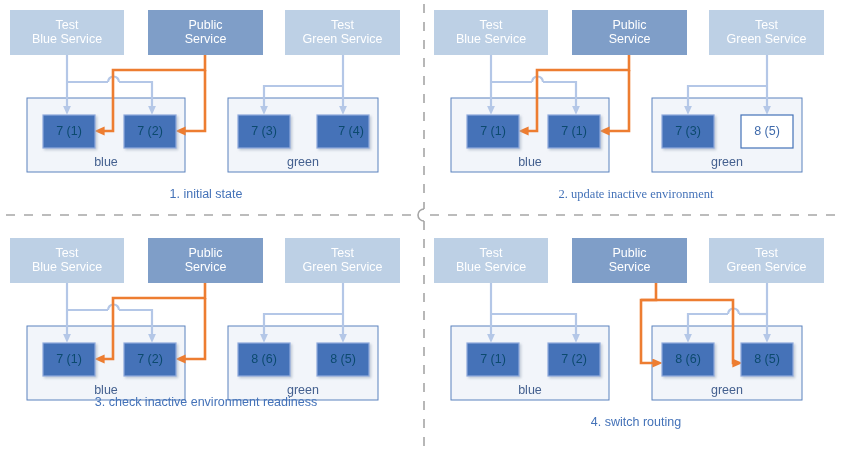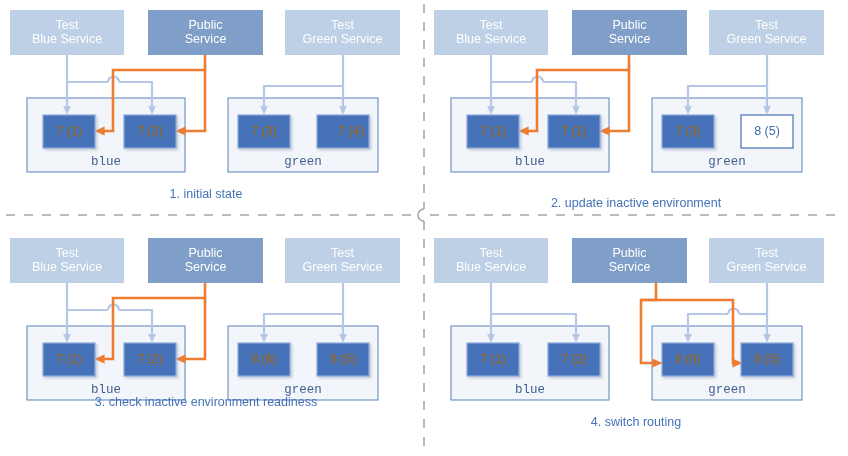--- a/index.html
+++ b/index.html
@@ -4,23 +4,23 @@
 <style>
   html,body{margin:0;padding:0;background:#ffffff;}
   body{width:848px;height:456px;position:relative;overflow:hidden;
        font-family:"Liberation Sans","DejaVu Sans",sans-serif;}
   #stage{position:absolute;left:0;top:0;width:848px;height:456px;}
   svg#canvas{position:absolute;left:0;top:0;width:848px;height:456px;}
   .svc-label,.inst-label,.env-label,.caption{
     position:absolute;text-align:center;line-height:1.12;
     -webkit-font-smoothing:antialiased;pointer-events:none;}
   .svc-label{color:#ffffff;font-size:12.5px;}
-  .inst-label{color:#a16207;font-size:12.5px;}
+  .inst-label{color:#0c4a6e;font-size:12.5px;}
   .inst-label.ghost{color:#3f6aab;}
-  .env-label{color:#44608f;font-size:12.5px;font-family:Liberation Mono, monospace;}
+  .env-label{color:#44608f;font-size:12.5px;}
   .caption{color:#4472b8;font-size:12.5px;}
   .hit{position:absolute;}
 </style>
 </head>
 <body>
 
 <div id="stage">
 
   <svg id="canvas" viewBox="0 0 848 456" xmlns="http://www.w3.org/2000/svg">
     <defs>
@@ -167,21 +167,21 @@
     <div class="svc-label hit" style="left:709px;top:18px;width:115px;">
       <span>Test</span><br>
       <span>Green Service</span>
     </div>
     <div class="inst-label hit" style="left:467px;top:124px;width:52px;">7 (1)</div>
     <div class="inst-label hit" style="left:548px;top:124px;width:52px;">7 (1)</div>
     <div class="inst-label hit" style="left:662px;top:124px;width:52px;">7 (3)</div>
     <div class="inst-label ghost hit" style="left:741px;top:124px;width:52px;">8 (5)</div>
     <div class="env-label hit" style="left:451px;top:155px;width:158px;">blue</div>
     <div class="env-label hit" style="left:652px;top:155px;width:150px;">green</div>
-    <div class="caption hit" style="left:430px;top:196px;width:412px;">2. update inactive environment</div>
+    <div class="caption hit" style="left:430px;top:187px;width:412px;font-family:Liberation Serif, serif;">2. update inactive environment</div>
   </div>
 
   <div>
     <div class="svc-label hit" style="left:10px;top:246px;width:114px;">
       <span>Test</span><br>
       <span>Blue Service</span>
     </div>
     <div class="svc-label hit" style="left:148px;top:246px;width:115px;">
       <span>Public</span><br>
       <span>Service</span>

